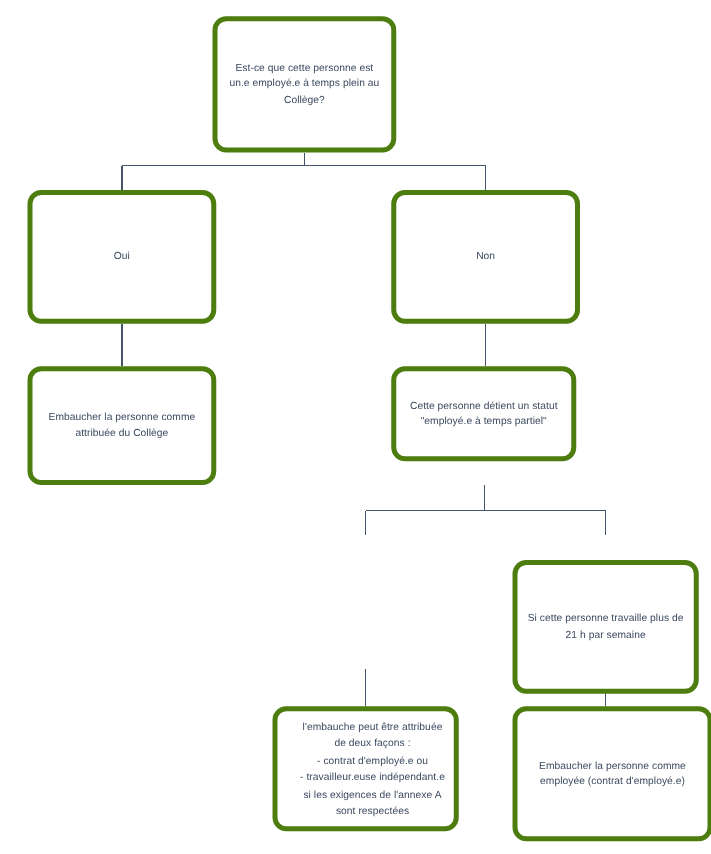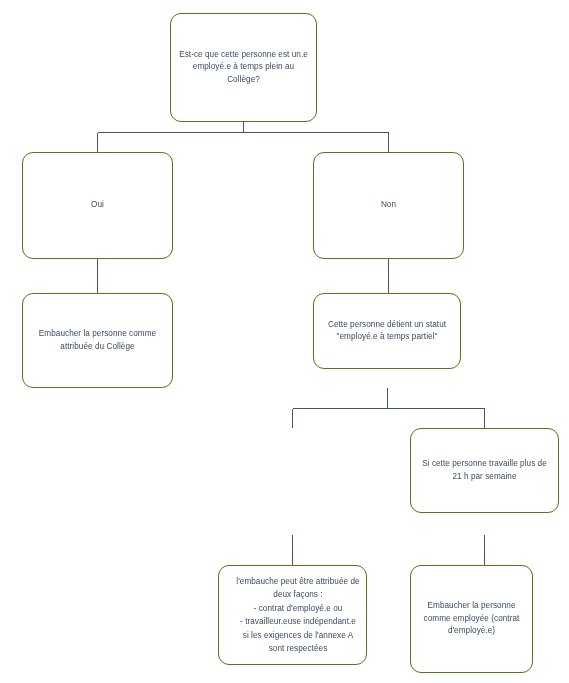--- a/index.html
+++ b/index.html
@@ -23,21 +23,21 @@
     position: absolute;
     left: 0;
     top: 0;
     width: 569px;
     height: 683px;
     pointer-events: none;
   }
   .node {
     position: absolute;
     box-sizing: border-box;
-    border: 1px solid #4d7c0f;
+    border: 4px solid #4d7c0f;
     border-radius: 11px;
     background: #ffffff;
     display: flex;
     align-items: center;
     justify-content: center;
     text-align: center;
     padding: 4px 6px;
   }
   .node-label {
     font-size: 8.2px;
@@ -48,23 +48,23 @@
     text-align: center;
     width: 100%;
   }
   
   #node-question      { left: 170px; top: 13px;  width: 147px; height: 109px; }
   #node-oui           { left: 22px;  top: 152px; width: 151px; height: 107px; }
   #node-non           { left: 313px; top: 152px; width: 151px; height: 107px; }
   #node-hire-college  { left: 22px;  top: 293px; width: 151px; height: 95px;  }
   #node-partial       { left: 313px; top: 293px; width: 148px; height: 76px;  }
   #node-less21        { left: 218px; top: 428px; width: 149px; height: 107px; }
-  #node-more21        { left: 410px; top: 428px; width: 149px; height: 85px; }
+  #node-more21        { left: 410px; top: 448px; width: 149px; height: 107px; }
   #node-two-ways      { left: 218px; top: 565px; width: 149px; height: 100px; padding-left: 17px; }
-  #node-hire-contract { left: 410px; top: 565px; width: 123px; height: 108px; }
+  #node-hire-contract { left: 410px; top: 565px; width: 160px; height: 108px; }
 
   #node-two-ways .node-label { line-height: 13.5px; }
 </style>
 </head>
 <body>
 
 <div id="flowchart">
 
   <svg class="connectors" viewBox="0 0 569 683" width="569" height="683" xmlns="http://www.w3.org/2000/svg">
     <g stroke="#44546a" stroke-width="1.1" fill="none" shape-rendering="crispEdges">

